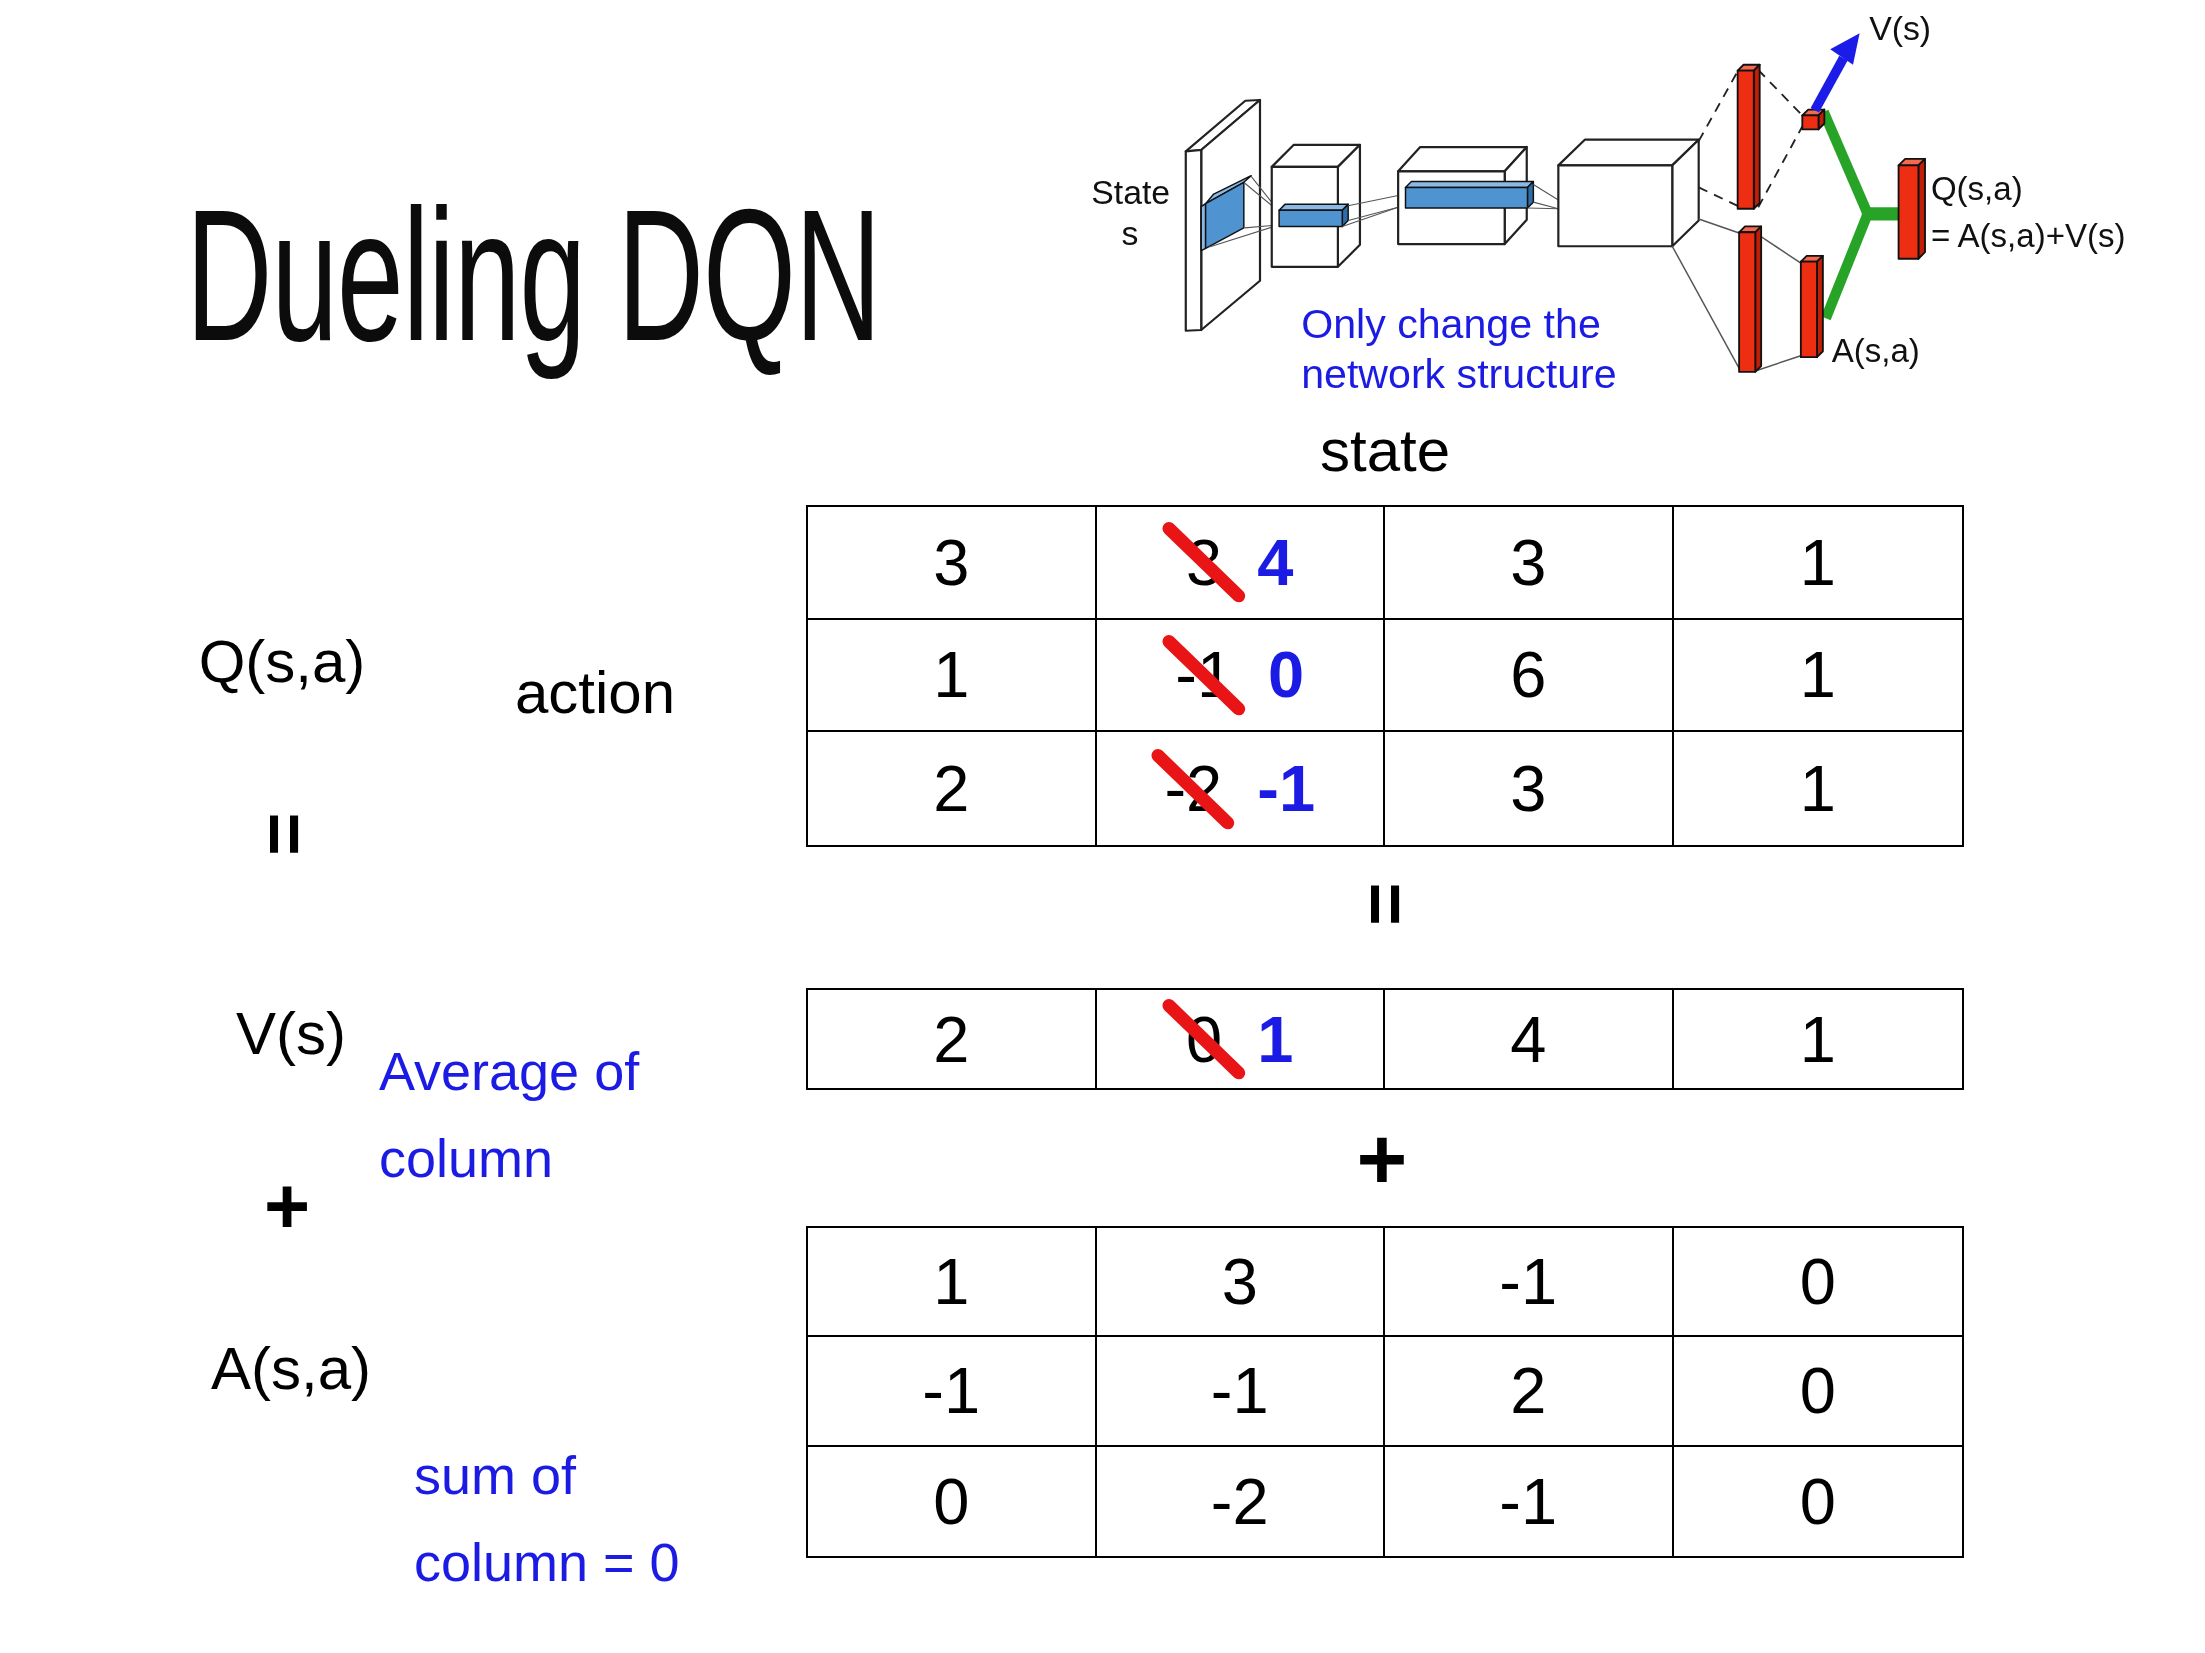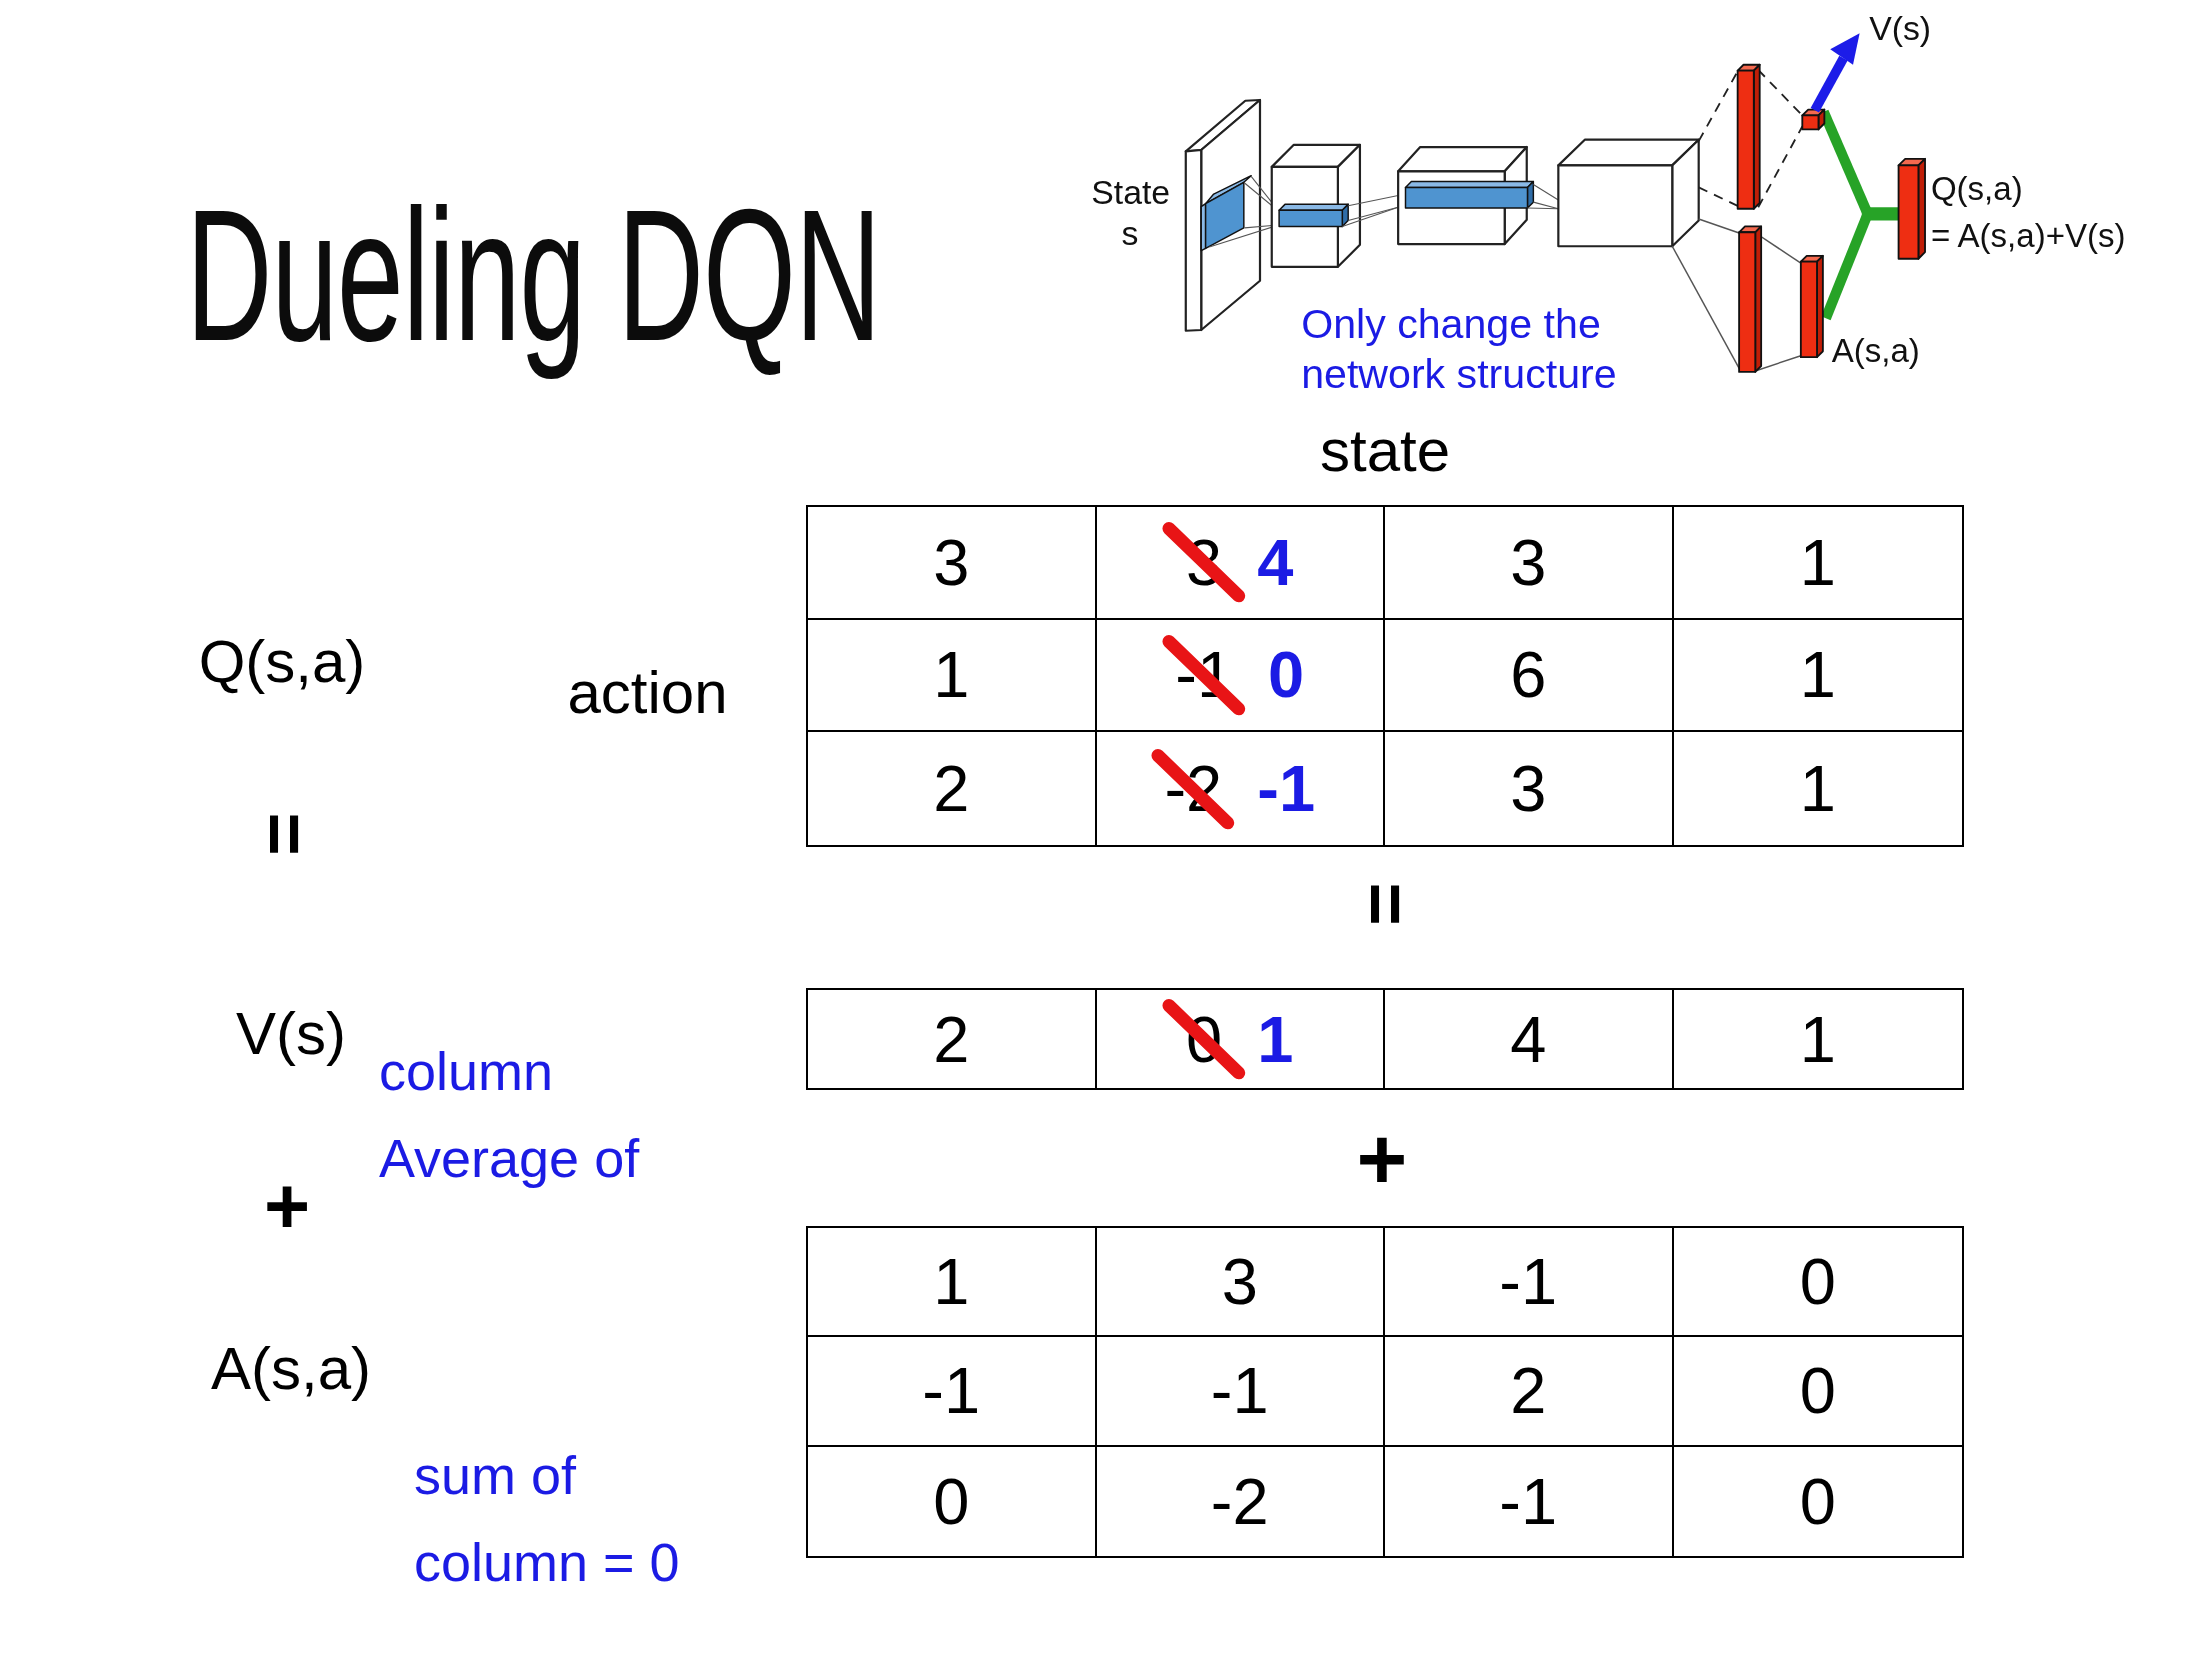--- a/index.html
+++ b/index.html
@@ -164,37 +164,37 @@
     <text x="2543" y="55" font-size="46" fill="#111">V(s)</text>
     <text x="2627" y="272" font-size="45" fill="#111">Q(s,a)</text>
     <text x="2627" y="336" font-size="45" fill="#111">= A(s,a)+V(s)</text>
     <text x="2492" y="492" font-size="45" fill="#111">A(s,a)</text>
   </svg>
 
   <div class="abs lbl centered" style="left:1385px;top:451px;font-size:60px;">state</div>
 
   <div class="abs lbl centered" style="left:282px;top:662px;">Q(s,a)</div>
 
-  <div class="abs lbl" style="left:515px;top:663px;width:265px;text-align:center;">action</div>
+  <div class="abs lbl" style="left:515px;top:663px;width:265px;text-align:left;">action</div>
 
   <div class="abs rot90" style="left:284px;top:834px;">=</div>
 
   <div class="abs lbl centered" style="left:291px;top:1034px;">V(s)</div>
 
   <div class="abs plus centered" style="left:287px;top:1206px;">+</div>
 
   <div class="abs lbl centered" style="left:291px;top:1369px;">A(s,a)</div>
 
   <div class="abs rot90" style="left:1385px;top:904px;">=</div>
 
   <div class="abs plus centered" style="left:1382px;top:1159px;font-size:87px;">+</div>
 
   <div class="abs bluenote" style="left:379px;top:1028px;">
+    <div>Average of</div>
     <div>column</div>
-    <div>Average of</div>
   </div>
 
   <div class="abs bluenote" style="left:382px;top:1432px;margin-left:32px;">
     <div>sum of</div>
     <div>column = 0</div>
   </div>
 
   <div class="tbl" style="left:806px;top:505px;width:1158px;height:342px;grid-template-rows:repeat(3,1fr);">
     <div class="c">3</div>
     <div class="c">

